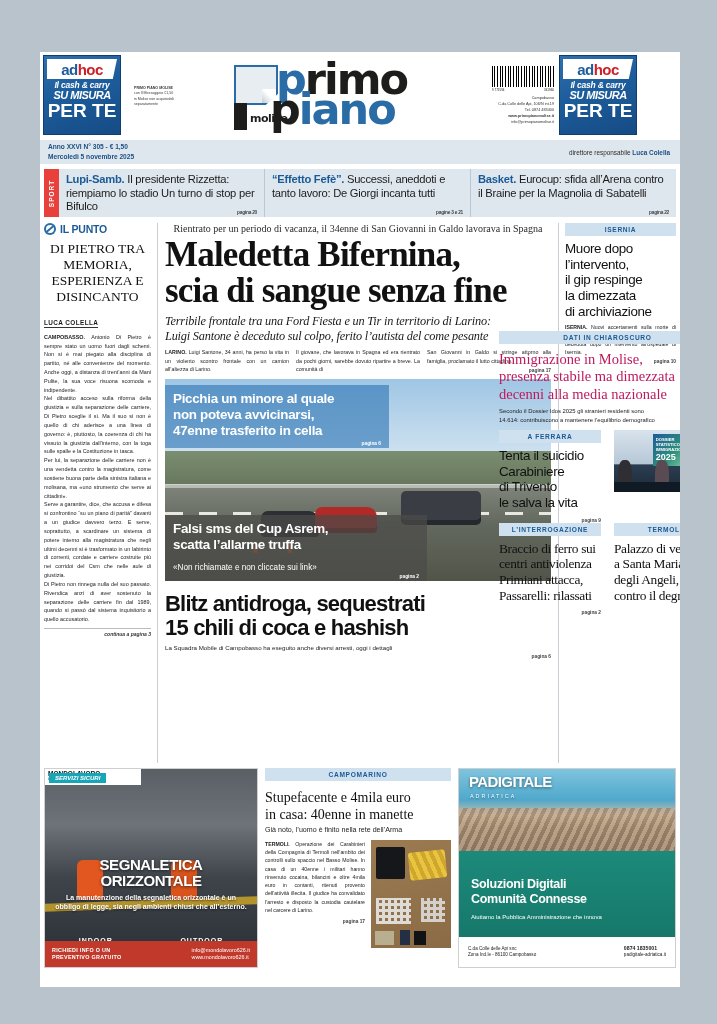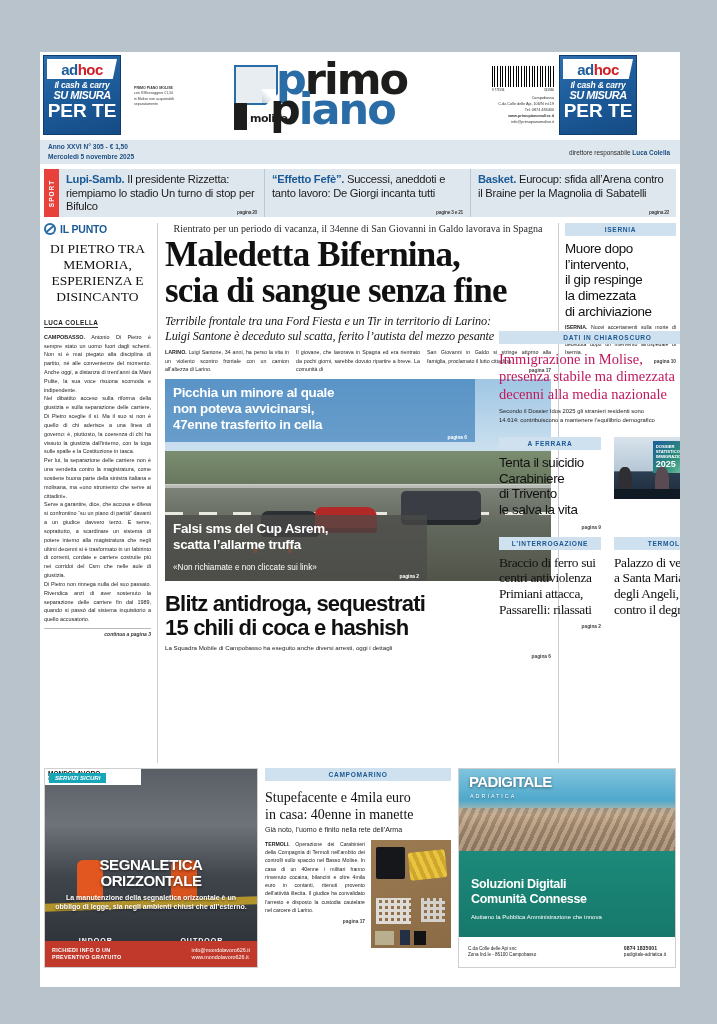--- a/index.html
+++ b/index.html
@@ -192,21 +192,21 @@
   .car {
     position:absolute; width:58px; height:26px; background:#2c2f33; border-radius:7px 10px 4px 4px;
     box-shadow: inset 0 -5px 0 rgba(0,0,0,.35);
   }
   .car.red { background:#b22a28; left: 150px; bottom: 48px; width: 62px; }
   .car.dark { left: 96px; bottom: 44px; }
   .car.van { left: 236px; bottom: 56px; width: 80px; height: 34px; background:#3a3e44; border-radius:5px; }
   .cone { position:absolute; bottom:28px; width:5px; height:9px; background:#e2561f; clip-path: polygon(50% 0,100% 100%,0 100%); }
 
   .ov-blue {
-    position:absolute; left:0; top:0; width: 310px; padding: 6px 8px 9px;
+    position:absolute; left:0; top:6px; width: 224px; padding: 6px 8px 9px;
     background: rgba(47,118,180,.62); color:#fff;
   }
   .ov-blue .t { font-size: 13.4px; font-weight:bold; line-height:1.2; letter-spacing:-0.3px; }
   .ov-blue .pg { position:absolute; right:8px; bottom:2px; font-size:4.8px; font-weight:bold; }
 
   .ov-grey {
     position:absolute; left:0; bottom:0; width: 262px; padding: 6px 8px 9px;
     background: rgba(75,75,72,.72); color:#fff;
   }
   .ov-grey .t { font-size: 13.4px; font-weight:bold; line-height:1.2; letter-spacing:-0.3px; }
@@ -247,21 +247,21 @@
     background: linear-gradient(135deg,#1d5c9b 0%,#2e8f7a 60%,#7fc9a6 100%);
     color:#fff; font-size: 4.2px; font-weight:bold; padding: 3px; line-height:1.2;
   }
   .photo-conf .scr2 { font-size: 9px; }
   .photo-conf .person {
     position:absolute; bottom:0; width:14%; height:52%; background:#2f2f33; border-radius:40% 40% 0 0;
   }
   .photo-conf .ph1{left:4%;} .photo-conf .ph2{left:40%;background:#5a4a52;}
   .photo-conf .desk { position:absolute; left:0; right:0; bottom:0; height:16%; background:#0f1a24; }
 
-  .two-kick { display:flex; gap: 13px; margin-top: 7px; }
+  .two-kick { display:flex; gap: 13px; }
   .two-kick > div { flex:1; }
 
   
   .bottom { display:flex; margin: 5px 4px 0; gap: 7px; height: 200px; }
   .ad-mondo { width: 214px; border:1px solid #cfcfcf; position:relative; overflow:hidden; background:#2a2a2a; }
   .ad-mondo .logobar {
     position:absolute; left:0; top:0; width: 96px; height: 16px; background:#fff;
     font-size: 6.5px; font-weight: bold; color:#111; padding: 2px 3px; line-height:1.05;
   }
   .ad-mondo .logobar .sub { font-size: 3.1px; font-weight:normal; color:#555; }
@@ -470,21 +470,21 @@
     </div>
 
     <div class="col-mid">
       <div class="occhiello">Rientrato per un periodo di vacanza, il 34enne di San Giovanni in Galdo lavorava in Spagna</div>
       <div class="main-h">
         <div>Maledetta Bifernina,</div>
         <div>scia di sangue senza fine</div>
       </div>
       <div class="main-sub">
         <div>Terribile frontale tra una Ford Fiesta e un Tir in territorio di Larino:</div>
-        <div>Luigi Santone è deceduto sul scatta, ferito l’autista del mezzo pesante</div>
+        <div>Luigi Santone è deceduto sul colpo, ferito l’autista del come pesante</div>
       </div>
       <div class="lead">
         <div><b>LARINO.</b><span> Luigi Santone, 34 anni, ha perso la vita in un violento scontro frontale con un camion all’altezza di Larino.</span></div>
         <div><span>Il giovane, che lavorava in Spagna ed era rientrato da pochi giorni, sarebbe dovuto ripartire a breve. La comunità di</span></div>
         <div><span>San Giovanni in Galdo si stringe attorno alla famiglia, proclamato il lutto cittadino.</span><div class="pg">pagina 17</div></div>
       </div>
 
       <div class="photo-wrap">
         <div class="photo-sky"></div>
         <div class="trees"></div>

